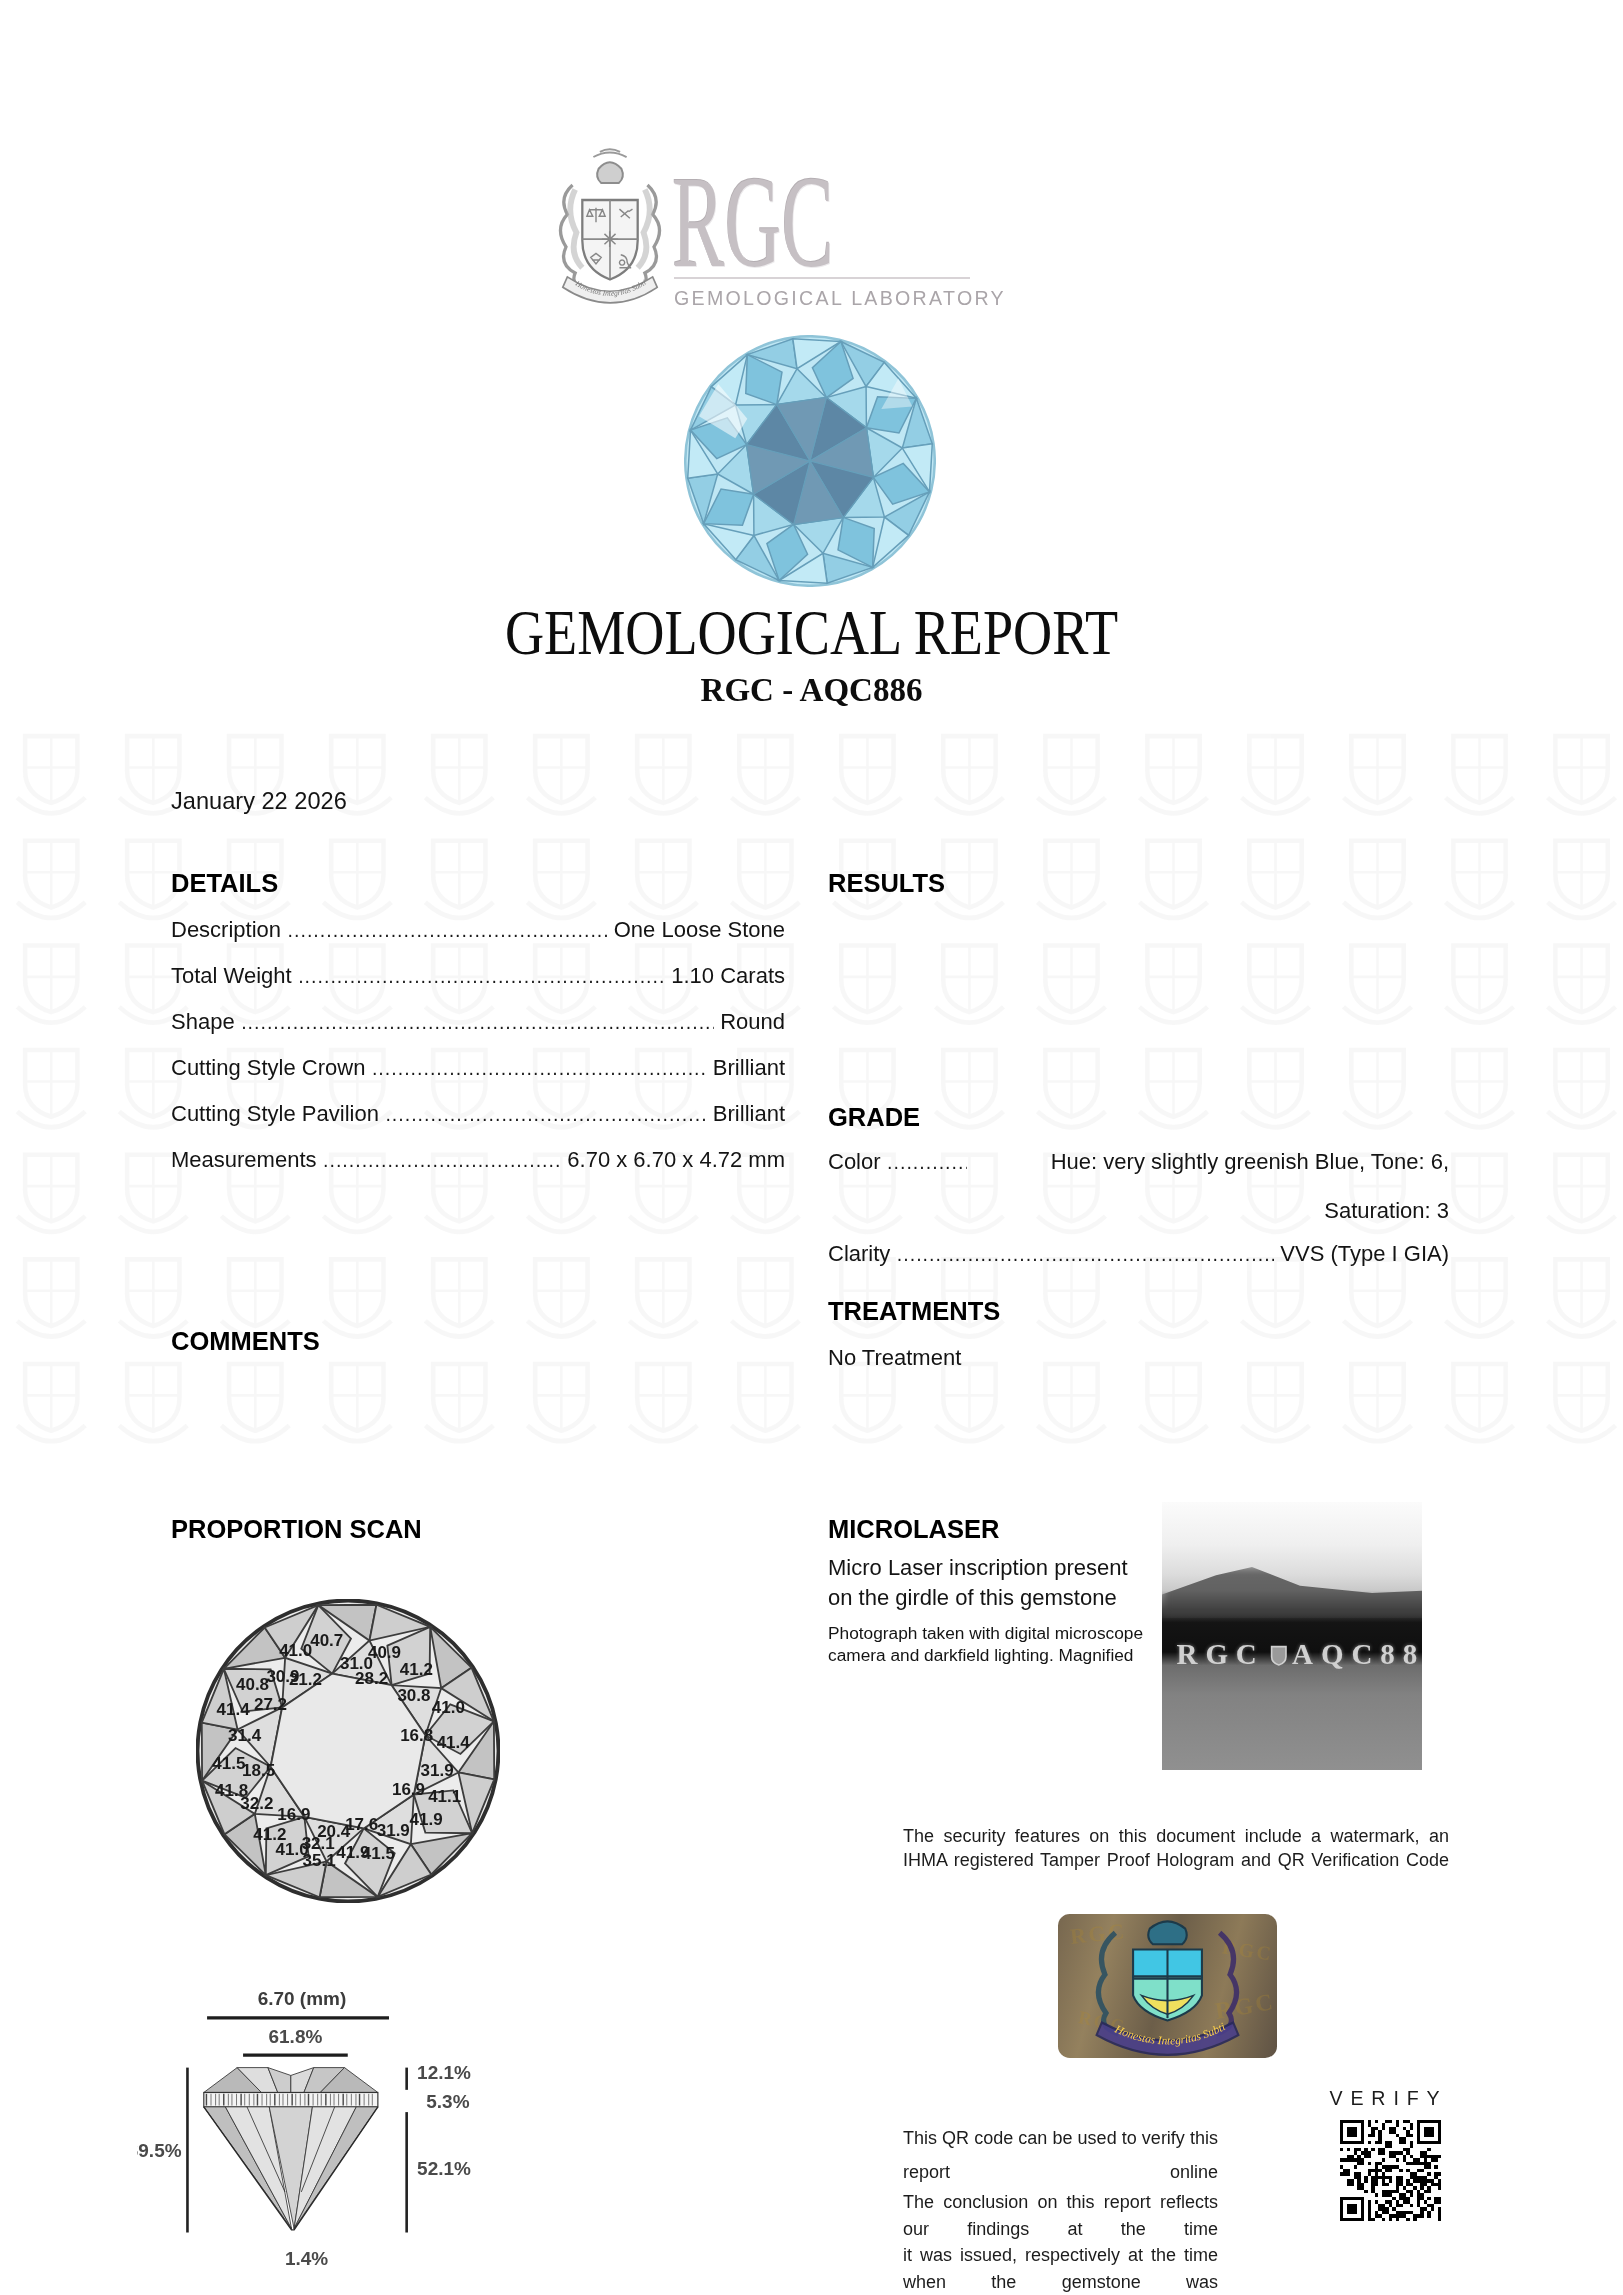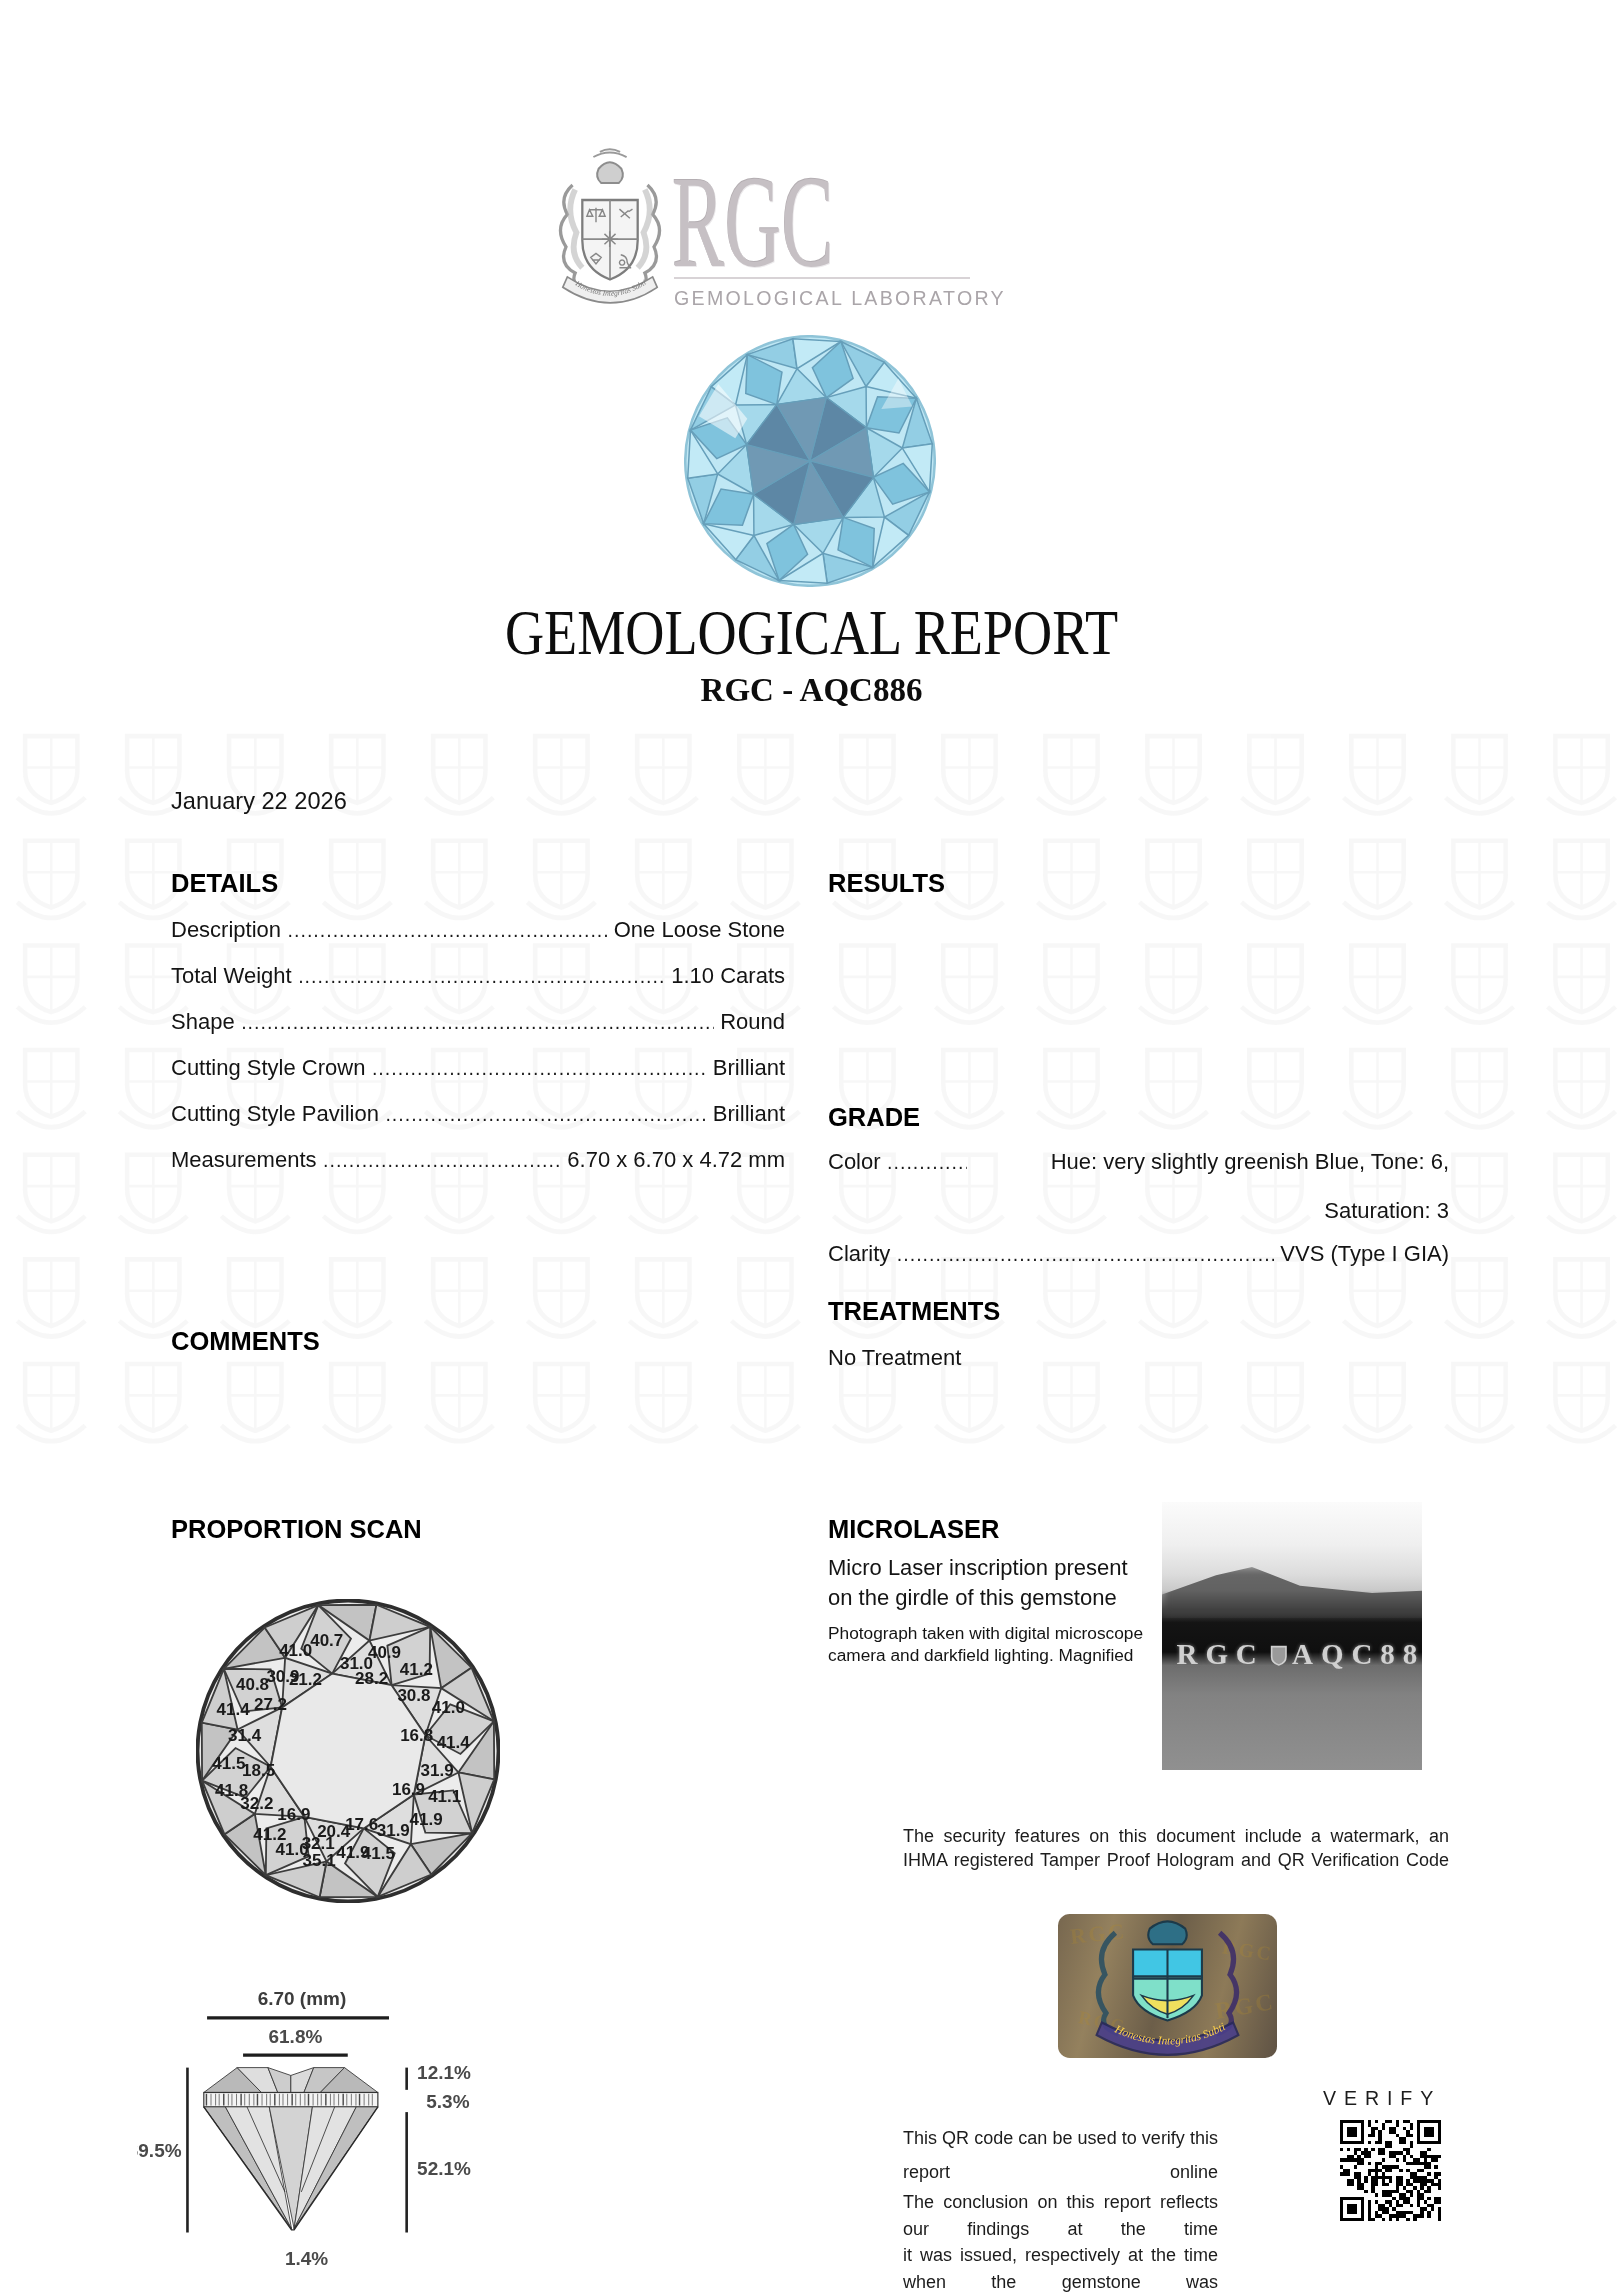--- a/index.html
+++ b/index.html
@@ -1044,21 +1044,21 @@
       <line x1="105" y1="34" x2="105" y2="100" stroke="#1c3a4a" stroke-width="2"></line>
       <line x1="72" y1="62" x2="138" y2="62" stroke="#1c3a4a" stroke-width="2"></line>
       <path d="M42,104 q63,34 126,0 l5,12 q-68,38 -136,0 z" fill="#4a3f8a" stroke="#2a2a5a" stroke-width="2" opacity=".9"></path>
       <path id="holoMotto" d="M50,111 q55,28 110,0" fill="none"></path>
       <text font-size="11" fill="#ffd24a" font-style="italic" font-family="Liberation Serif,serif">
         <textPath href="#holoMotto" startOffset="4">Honestas Integritas Subtilitas</textPath>
       </text>
     </svg>
   </div>
 
-  <div class="abs" style="left:1323px;top:2087px;width:131px;text-align:left;font-size:19.6px;letter-spacing:7.9px;color:#1c1c1c">VERIFY</div>
+  <div class="abs" style="left:1323px;top:2087px;width:131px;text-align:center;font-size:19.6px;letter-spacing:7.9px;color:#1c1c1c">VERIFY</div>
   <svg id="qr" class="abs" style="left:1340px;top:2120px;width:101px;height:101px;shape-rendering:crispEdges;background:#fff" viewBox="0 0 29 29">
       <rect x="8" y="0" width="1" height="1" fill="#000"></rect>
       <rect x="10" y="0" width="1" height="1" fill="#000"></rect>
       <rect x="13" y="0" width="1" height="1" fill="#000"></rect>
       <rect x="14" y="0" width="1" height="1" fill="#000"></rect>
       <rect x="16" y="0" width="1" height="1" fill="#000"></rect>
       <rect x="18" y="0" width="1" height="1" fill="#000"></rect>
       <rect x="19" y="0" width="1" height="1" fill="#000"></rect>
       <rect x="8" y="1" width="1" height="1" fill="#000"></rect>
       <rect x="12" y="1" width="1" height="1" fill="#000"></rect>

